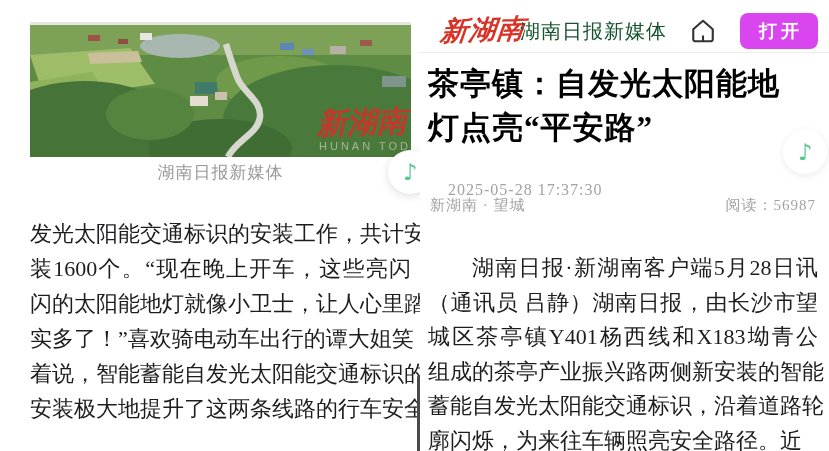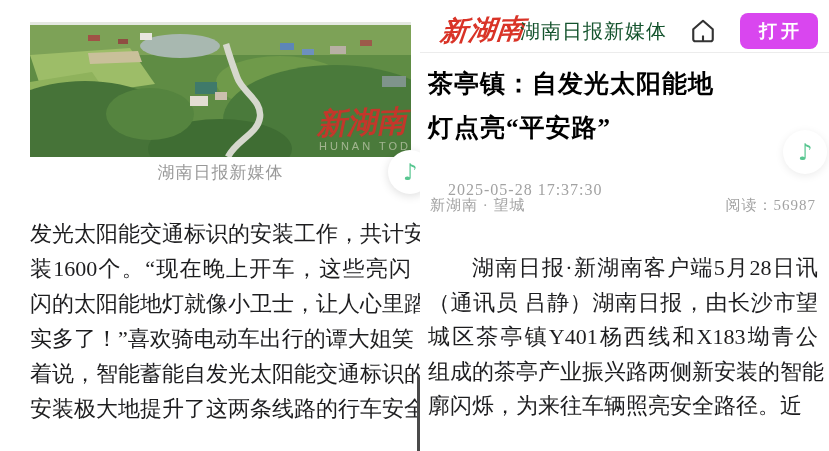--- a/index.html
+++ b/index.html
@@ -49,21 +49,21 @@
   .brand { position:absolute; left:100px; top:18px; font-size:20px; color:#14532d; letter-spacing:1px; }
   .home-btn { position:absolute; left:268px; top:16px; width:30px; height:30px;
     background:none; border:none; cursor:pointer; padding:0; }
   .open-btn {
     position:absolute; left:320px; top:13px; width:78px; height:36px;
     background:#d946ef; color:#ffffff; border:none; border-radius:8px;
     font-size:18px; letter-spacing:4px; text-indent:4px; cursor:pointer;
     font-family:"Liberation Sans", sans-serif; font-weight:bold;
   }
   .title { position:absolute; left:8px; top:62px; width:394px;
-    font-size:25px; font-weight:bold; line-height:44px; color:#000; letter-spacing:1px; }
+    font-size:31px; font-weight:bold; line-height:44px; color:#000; letter-spacing:1px; }
   .meta-row { position:absolute; left:10px; top:157px; width:388px; height:20px;
     font-size:15px; color:#a2a2a2; z-index:3;margin-top:39px; }
   .meta-source { position:absolute; left:0; top:0; letter-spacing:1px; }
   .meta-reads  { position:absolute; right:2px; top:0; letter-spacing:1px; }
   .meta-time { position:absolute; left:28px; top:181px; font-size:16px; color:#a2a2a2;
     letter-spacing:1px; z-index:3; }
 </style>
 </head>
 <body>
 
@@ -147,17 +147,18 @@
       <span class="meta-source">新湖南 · 望城</span>
       <span class="meta-reads">阅读：56987</span>
     </div>
     <div class="meta-time">2025-05-28 17:37:30</div>
 
     <div class="right-body">
       <div class="bline first">湖南日报·新湖南客户端5月28日讯</div>
       <div class="bline">（通讯员 吕静）湖南日报，由长沙市望</div>
       <div class="bline">城区茶亭镇Y401杨西线和X183坳青公</div>
       <div class="bline">组成的茶亭产业振兴路两侧新安装的智能</div>
+      <div class="bline">蓄能自发光太阳能交通标识，沿着道路轮</div>
       <div class="bline short">廓闪烁，为来往车辆照亮安全路径。近</div>
     </div>
   </section>
 
 </div>
 
 </body></html>

